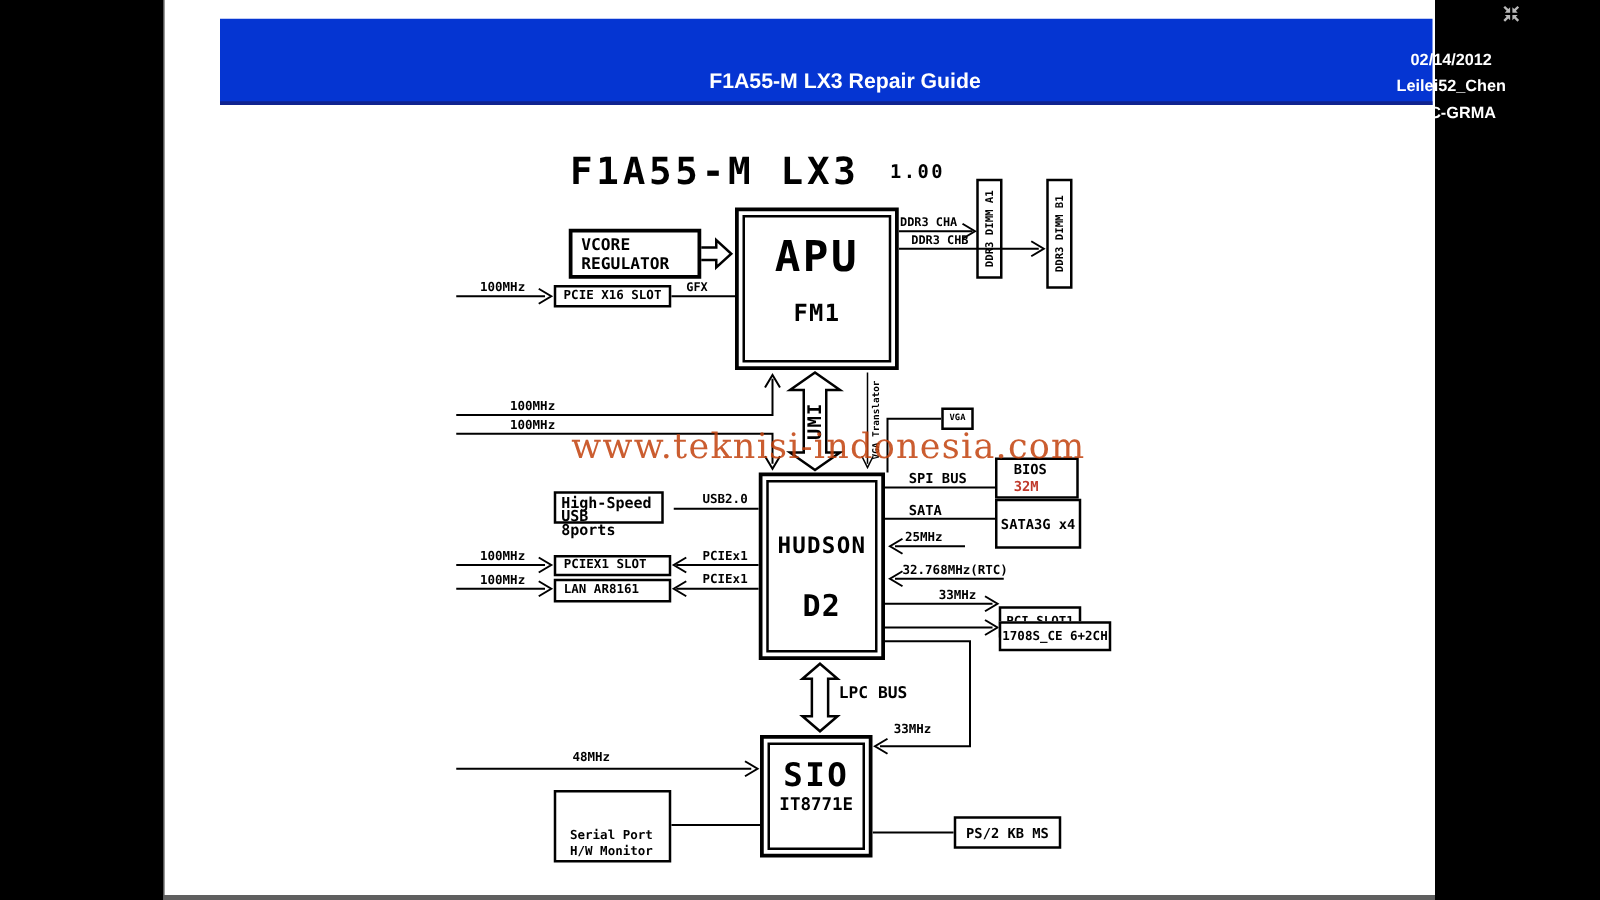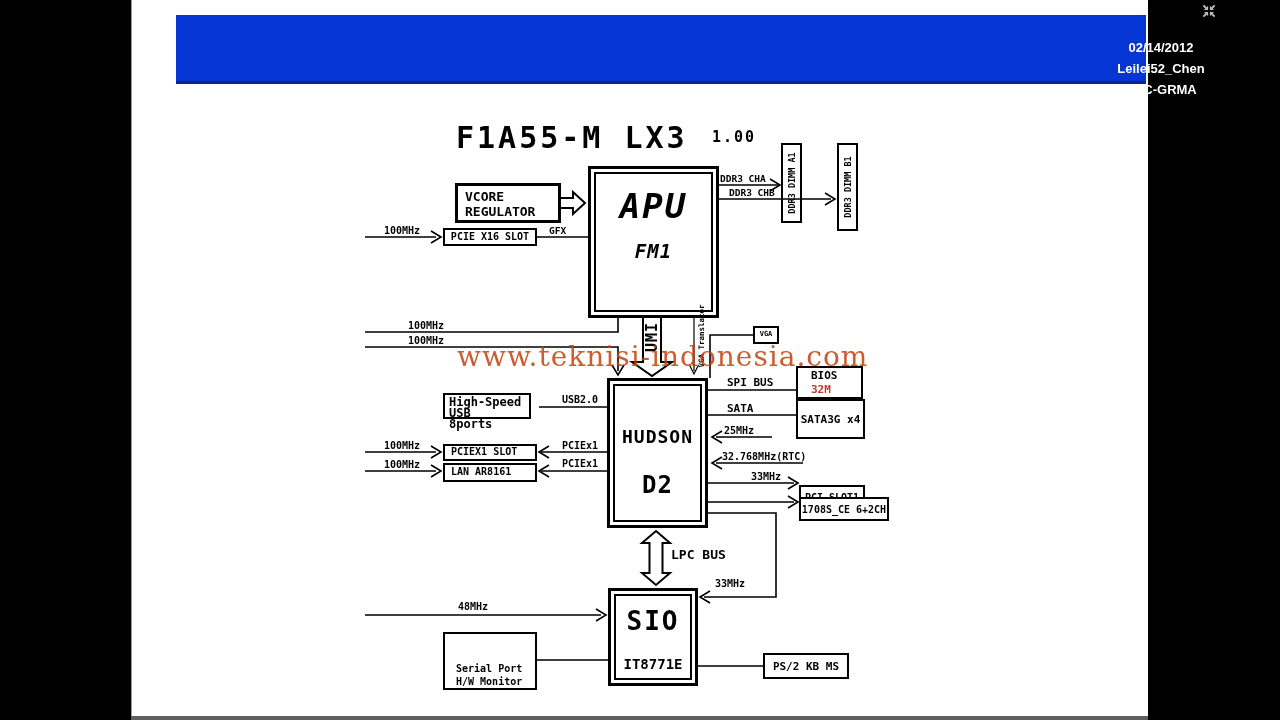--- a/index.html
+++ b/index.html
@@ -26,40 +26,40 @@
   .box .inner{position:absolute;inset:3px;border:2px solid #000;display:flex;flex-direction:column;
               align-items:center;}
   .noFill{background:transparent;}
   .flexc{display:flex;align-items:center;justify-content:center;}
   .vtext{position:absolute;left:50%;top:50%;transform:translate(-50%,-50%) rotate(-90deg);
          white-space:nowrap;font-size:8.5px;}
 
   #vcore{left:424px;top:183px;width:106px;height:40px;border-width:3px;padding:3px 0 0 7px;
          font-size:13px;line-height:15px;margin-left:31px;}
   #pcie16{left:443px;top:228px;width:94px;height:18px;font-size:10px;text-align:center;line-height:13px;}
-  #apu{left:588px;top:166px;width:131px;height:152px;border-width:3px;font-style:italic;}
+  #apu{left:588px;top:166px;width:131px;height:130px;border-width:3px;}
   #apu .bname{font-size:34px;margin-top:12px;letter-spacing:2px;}
   #apu .bsub{font-size:19px;margin-top:14px;letter-spacing:1px;}
   #dimmA{left:781px;top:143px;width:21px;height:80px;}
   #dimmB{left:837px;top:143px;width:21px;height:88px;}
   #usb{left:443px;top:393px;width:88px;height:26px;font-size:12px;line-height:11px;padding:2px 0 3px 4px;}
   #pciex1slot{left:443px;top:444px;width:94px;height:17px;font-size:10px;line-height:12px;padding-left:6px;}
   #lan{left:443px;top:463px;width:94px;height:19px;font-size:10px;line-height:14px;padding-left:6px;}
   #hudson{left:607px;top:378px;width:101px;height:150px;border-width:3px;}
   #hudson .bname{font-size:18px;margin-top:40px;letter-spacing:1px;}
   #hudson .bsub{font-size:24px;margin-top:24px;letter-spacing:1px;}
   #vgabox{left:753px;top:326px;width:26px;height:18px;font-size:7px;text-align:center;line-height:13px;}
   #bios{left:796px;top:366px;width:67px;height:33px;font-size:11px;line-height:14px;padding:1px 0 0 13px;}
   #bios .red{color:#c0392b;}
   #sata3g{left:796px;top:399px;width:69px;height:40px;font-size:11px;}
   #pcislot1{left:799px;top:485px;width:66px;height:25px;font-size:10px;}
   #audio1708{left:799px;top:497px;width:90px;height:24px;font-size:10px;}
   #sio{left:608px;top:588px;width:90px;height:98px;border-width:3px;}
   #sio .bname{font-size:26px;margin-top:10px;letter-spacing:2px;text-align:right;}
-  #sio .bsub{font-size:14px;margin-top:20px;}
+  #sio .bsub{font-size:14px;margin-top:0;}
   #serial{left:443px;top:632px;width:94px;height:58px;font-size:10px;line-height:13px;
           display:flex;flex-direction:column;justify-content:flex-end;padding-left:11px;}
   #ps2{left:763px;top:653px;width:86px;height:26px;font-size:11px;}
 
   
   .lbl{position:absolute;font-family:"DejaVu Sans Mono","Liberation Mono",monospace;font-weight:bold;
        color:#000;font-size:10px;white-space:nowrap;}
   .dtitle{left:456px;top:120px;font-size:30px;letter-spacing:3px;}
   .dversion{left:712px;top:128px;font-size:15px;letter-spacing:2px;}
   .l-cha{left:720px;top:173px;font-size:9.5px;}
@@ -88,20 +88,21 @@
 
   .fs-icon{position:absolute;left:1200px;top:2px;width:18px;height:18px;cursor:pointer;}
 </style>
 </head>
 <body>
 
 <div class="screen">
   <div class="page"></div>
 
   <div class="headerbar">
+    <div class="header-title">F1A55-M LX3 Repair Guide</div>
     <div class="header-meta">
       <div>02/14/2012</div>
       <div>Leilei52_Chen</div>
       <div>CSC-GRMA</div>
     </div>
   </div>
 
   <svg class="wires" width="1280" height="720" viewBox="0 0 1280 720">
     <g stroke="#000" stroke-width="1.6" fill="none">
       <path d="M365,237 H436 M537,237 H588

